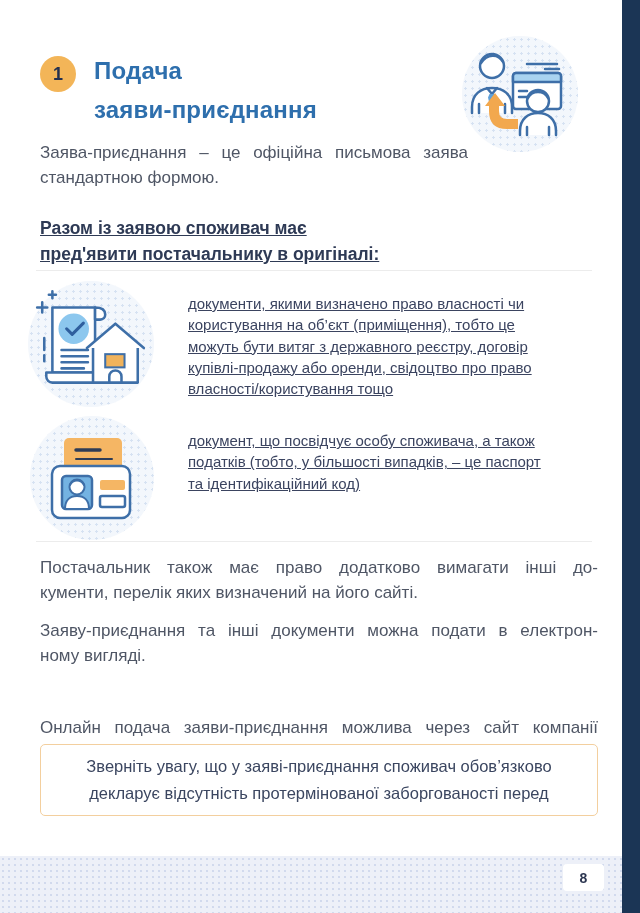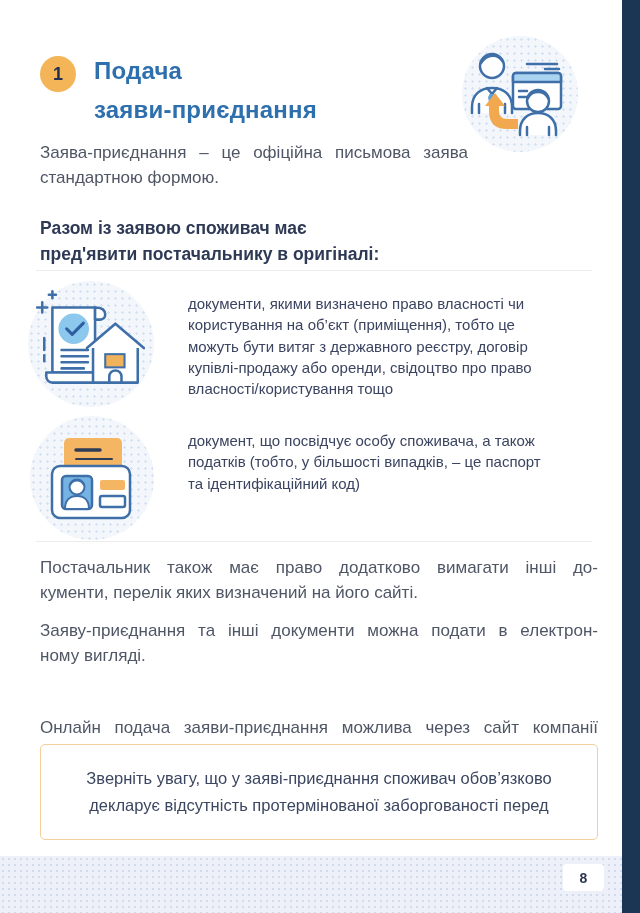--- a/index.html
+++ b/index.html
@@ -37,34 +37,34 @@
     background-color:#f3f7fc;
     background-image:radial-gradient(rgba(110,150,205,.22) 1.1px,transparent 1.2px);
     background-size:7px 7px;
   }
   .illus{position:absolute;left:462px;top:36px;width:116px;height:116px;}
   .illus svg{position:absolute;left:3px;top:3px;}
   .textblock{position:absolute;}
   .ln{display:block;}
   .just{text-align:justify;text-align-last:justify;}
   .intro{left:40px;top:141px;width:428px;font-size:17px;line-height:24.5px;color:var(--body_text,#4f5665);}
-  .subhead{left:40px;top:216px;width:520px;font-size:17.5px;line-height:25.5px;font-weight:bold;color:var(--heading_navy,#2e3a55);}
+  .subhead{left:40px;top:216px;width:520px;font-size:17.5px;line-height:25.5px;font-weight:bold;color:var(--heading_navy,#2e3a55);text-decoration:underline;}
   .divider{position:absolute;left:36px;width:556px;height:1px;background:#ececec;}
   .d1{top:270px;} .d2{top:541px;}
   .req-icon{position:absolute;}
   .ri1{left:28px;top:281px;width:126px;height:126px;}
   .ri2{left:30px;top:416px;width:124px;height:124px;}
-  .req-text{position:absolute;left:188px;width:404px;font-size:15px;line-height:21.3px;color:var(--req_text,#3b4460);}
+  .req-text{position:absolute;left:188px;width:404px;font-size:15px;line-height:21.3px;color:var(--req_text,#3b4460);text-decoration:underline;}
   .rt1{top:293px;} .rt2{top:430px;}
   .bodypara{left:40px;width:558px;font-size:17px;line-height:24.5px;color:var(--body_text,#4f5665);}
   .p1{top:556px;} .p2{top:619px;} .p3{top:716px;}
   .callout{
     position:absolute;left:40px;top:744px;width:558px;box-sizing:border-box;
     border:1.5px solid var(--callout_border,#f3cf9e);border-radius:5px;background:#fff;
-    padding:20px 16px;text-align:center;font-size:16.5px;line-height:27px;
+    padding:8px 16px;text-align:center;font-size:16.5px;line-height:27px;
     color:var(--callout_text,#3b4660);
   }
   svg .st{stroke:var(--icon_stroke,#3e6fa8);fill:none;stroke-width:2.5;stroke-linecap:round;stroke-linejoin:round;}
   svg .stw{stroke:var(--icon_stroke,#3e6fa8);fill:#fff;stroke-width:2.5;stroke-linecap:round;stroke-linejoin:round;}
 </style>
 </head>
 <body>
 
 <div class="page">
 

